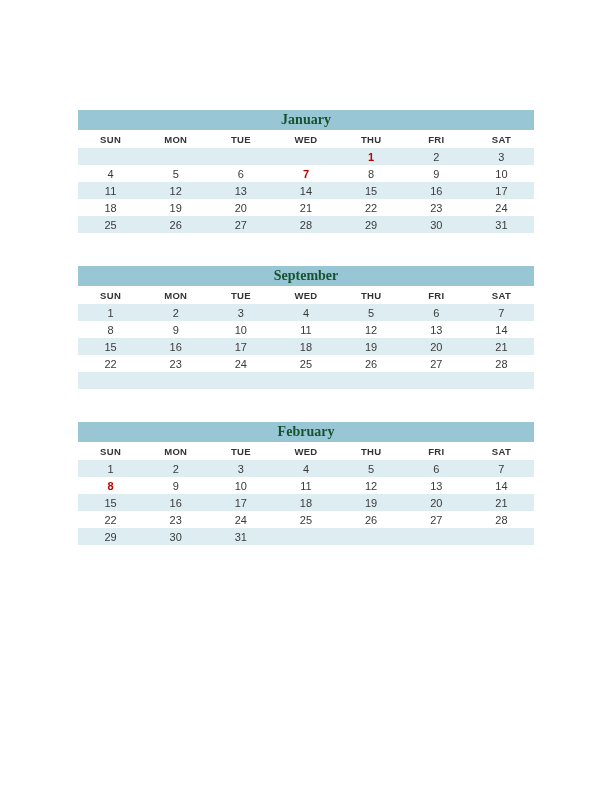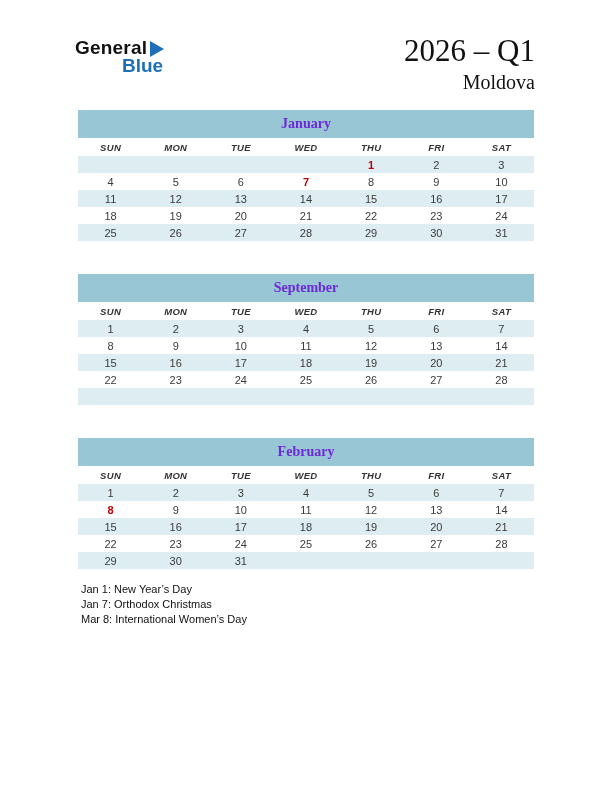--- a/index.html
+++ b/index.html
@@ -26,54 +26,41 @@
   .title { font-family:"Liberation Serif", serif; font-size:31px; color:#111; line-height:1.1; }
   .subtitle { font-family:"Liberation Serif", serif; font-size:20px; color:#111; margin-top:3px; }
 
   
   #months { position:absolute; top:110px; left:78px; width:456px; }
   table.month { width:456px; border-collapse:collapse; table-layout:fixed; margin-bottom:33px; }
   table.month th, table.month td { padding:0; }
   th.month-name {
     background:var(--bar, #98c6d5);
     font-family:"Liberation Serif", serif;
-    font-size:14px; font-weight:bold; color:#6d28d9;
-    height:28px; text-align:center;
+    font-size:14px; font-weight:bold; color:#14532d;
+    height:20px; text-align:center;
   }
   tr.dow th {
     height:18px; font-size:9.5px; font-weight:bold; color:#333;
-    text-align:center; letter-spacing:0.3px; background:#fff;font-style:italic;
+    text-align:center; letter-spacing:0.3px; background:#fff;
   }
   tbody td {
     height:17px; font-size:11px; color:#3a3a3a; text-align:center;
   }
   tbody tr.shaded { background:var(--shade, #ddedf2); }
   tbody td.red { color:var(--holiday-red, #c00000); font-weight:bold; }
 
   
   .footnotes { position:absolute; top:582px; left:81px; font-size:11px; color:#111; line-height:15px; }
 </style>
 </head>
 <body>
 
 <div class="page">
 
-  <div class="header">
-    <div class="logo">
-      <div class="logo-line1">
-        <span class="logo-general">General</span>
-        <span class="logo-tri"></span>
-      </div>
-      <div class="logo-blue">Blue</div>
-    </div>
-    <div class="title-block">
-      <div class="title">2026 – Q1</div>
-      <div class="subtitle">Moldova</div>
-    </div>
-  </div>
 
   <div id="months">
       <table class="month">
         <thead>
           <tr>
             <th class="month-name" colspan="7">January</th>
           </tr>
           <tr class="dow">
             <th>SUN</th>
             <th>MON</th>
@@ -253,19 +240,14 @@
             <td class="">31</td>
             <td class=""></td>
             <td class=""></td>
             <td class=""></td>
             <td class=""></td>
           </tr>
         </tbody>
       </table>
     </div>
 
-  <div class="footnotes" id="footnotes">
-      <div>Jan 1: New Year’s Day</div>
-      <div>Jan 7: Orthodox Christmas</div>
-      <div>Mar 8: International Women’s Day</div>
-    </div>
 
 </div>
 
 </body></html>

